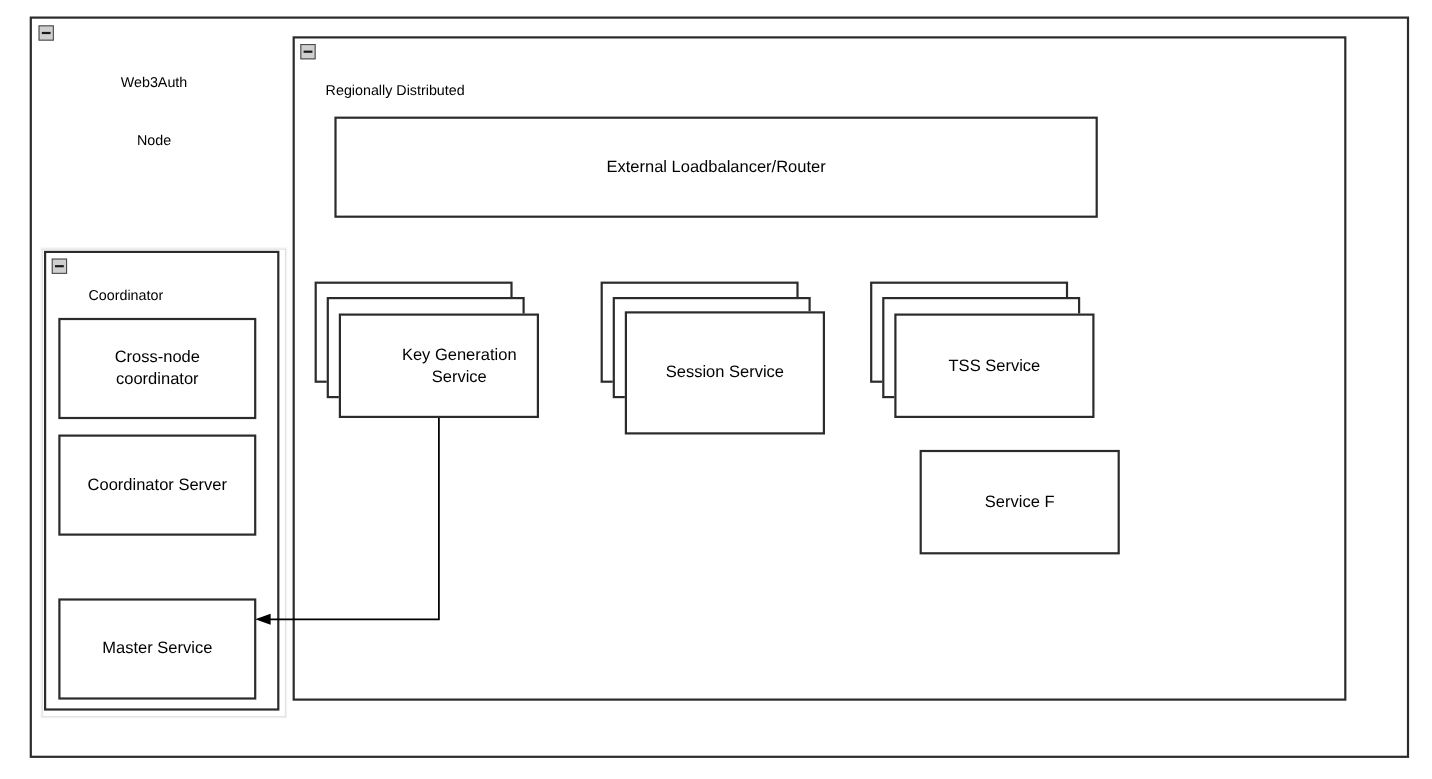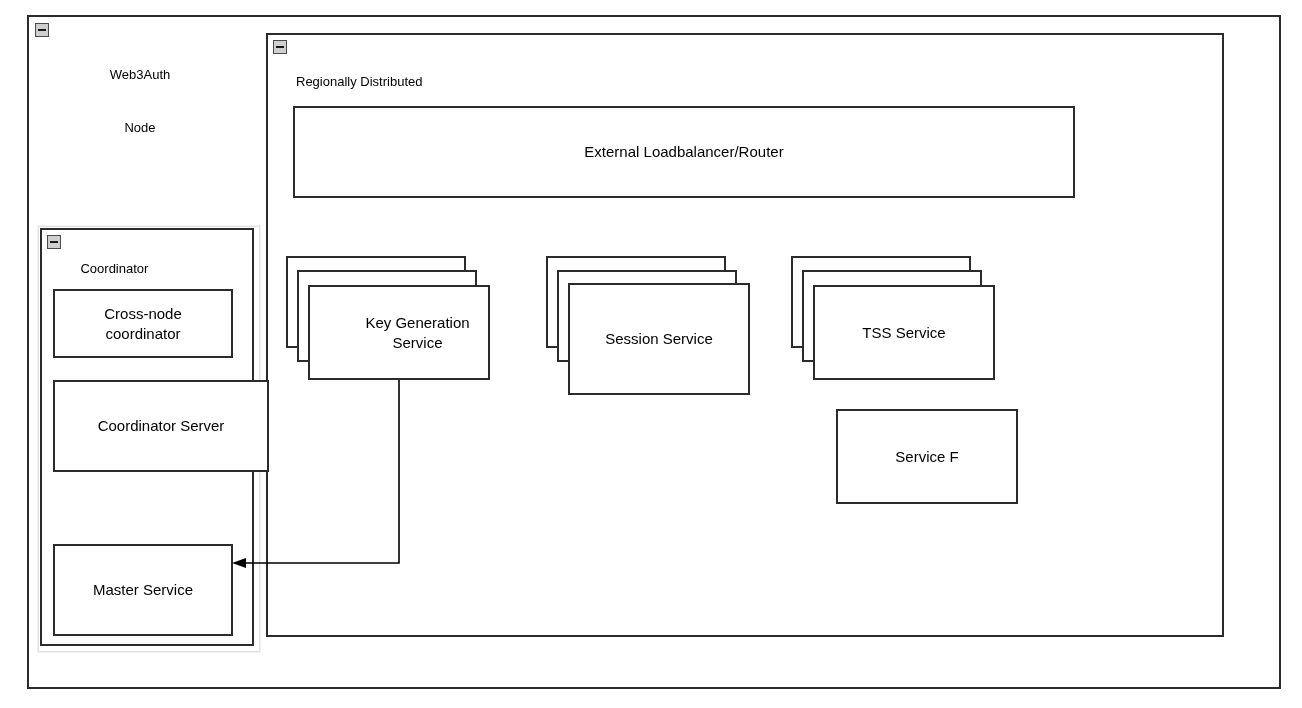--- a/index.html
+++ b/index.html
@@ -117,42 +117,42 @@
 
   <div class="group-box" style="left:266px; top:33px; width:958px; height:604px;"></div>
 
   <div class="collapse-icon" style="left:273px; top:40px;"></div>
 
   <div class="group-title" style="left:296px; top:38px; width:250px; text-align:left;">
     <div>Regionally Distributed</div>
     <div style="padding-left:14px;">(One Kube Cluster)</div>
   </div>
 
-  <div class="node-box" style="left:293px; top:106px; width:782px; height:92px;">
+  <div class="node-box" style="left:304px; top:106px; width:694px; height:92px;">
     <span>External Loadbalancer/Router</span>
   </div>
 
   <div class="soft-frame" style="left:38px; top:226px; width:222px; height:426px;"></div>
 
   <div class="group-box" style="left:40px; top:228px; width:214px; height:418px;"></div>
 
   <div class="collapse-icon" style="left:47px; top:235px;"></div>
 
   <div class="group-title left" style="left:66px; top:242px; width:160px;">
     <span>Coordinator</span>
   </div>
 
-  <div class="node-box" style="left:53px; top:289px; width:180px; height:69px;">
+  <div class="node-box" style="left:53px; top:289px; width:180px; height:92px;">
     <span>
       <span>Cross-node</span><br>
       <span>coordinator</span>
     </span>
   </div>
 
-  <div class="node-box" style="left:53px; top:380px; width:216px; height:92px;text-align:right;">
+  <div class="node-box" style="left:53px; top:395px; width:180px; height:92px;text-align:right;">
     <span>Coordinator Server</span>
   </div>
 
   <div class="node-box" style="left:53px; top:544px; width:180px; height:92px;">
     <span>Master Service</span>
   </div>
 
   <div class="stack-plate" style="left:286px; top:256px; width:180px; height:92px;"></div>
   <div class="stack-plate" style="left:297px; top:270px; width:180px; height:92px;"></div>
   <div class="node-box" style="left:308px; top:285px; width:182px; height:95px;padding-left:37px;">

